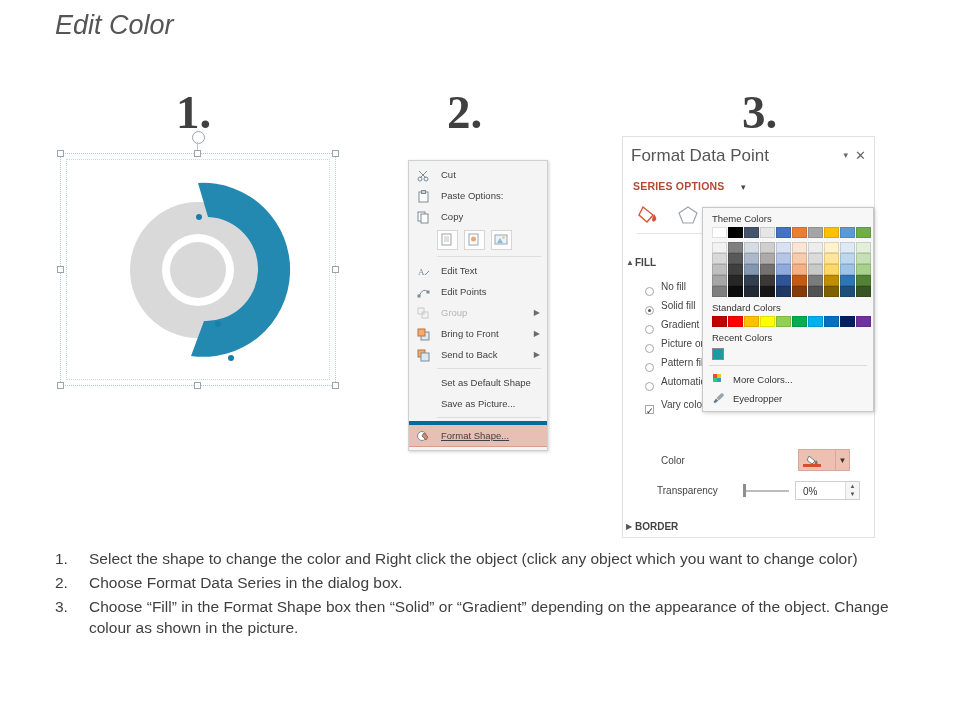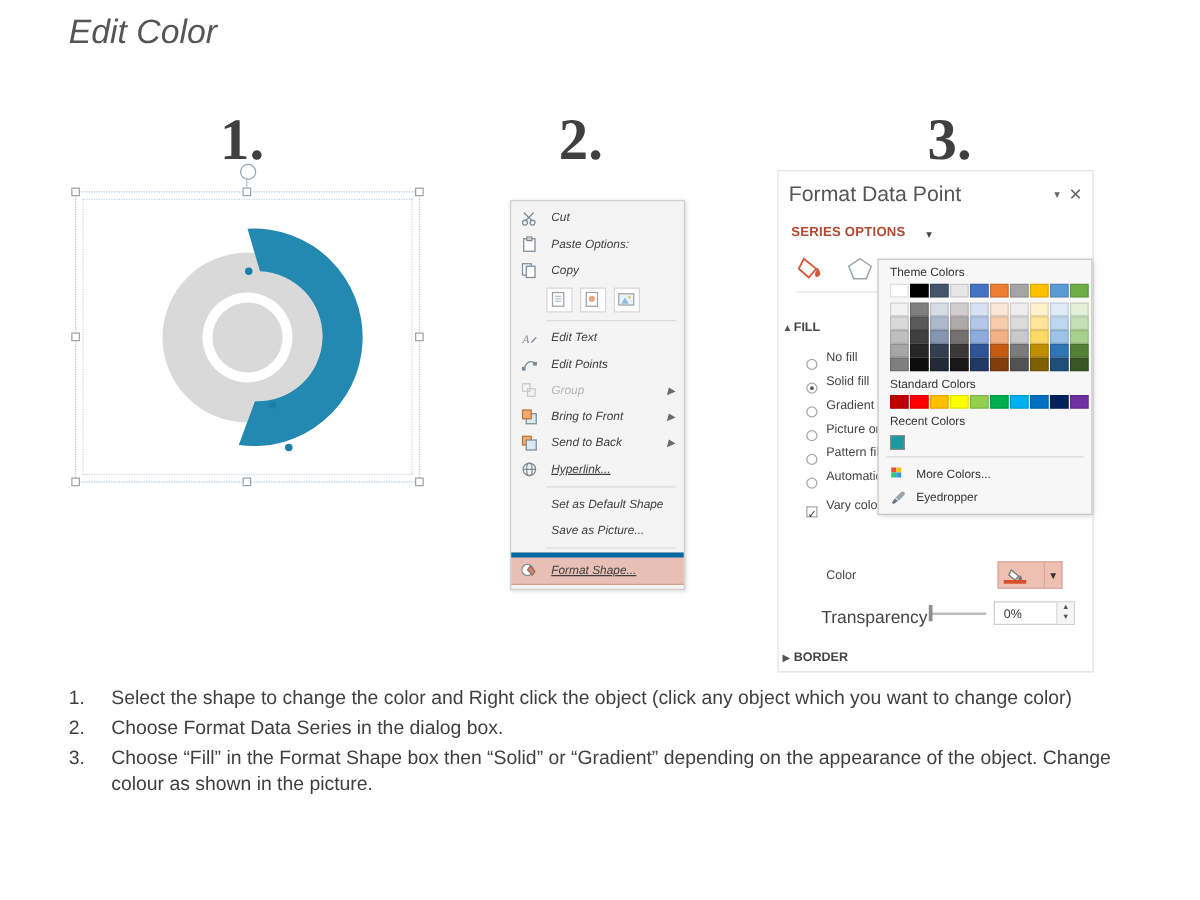--- a/index.html
+++ b/index.html
@@ -132,21 +132,20 @@
     left: 408px;
     top: 160px;
     width: 140px;
     background: #f4f4f4;
     border: 1px solid #d0d0d0;
     box-shadow: 1px 1px 3px rgba(0,0,0,0.18);
     font-size: 9.5px;
     color: #3b3b3b;
     padding: 3px 0 3px 0;
     box-sizing: border-box;
-    font-style: italic;
   }
   .ctx-item {
     position: relative;
     height: 21px;
     line-height: 21px;
     padding-left: 32px;
     white-space: nowrap;
     color: #404040;
   }
   .ctx-item.disabled { color: #b6b6b6; }
@@ -366,21 +365,21 @@
     box-sizing: border-box;
     font-size: 8px;
     text-align: center;
     line-height: 22px;
     color: #333;
   }
   .transparency-label {
     position: absolute;
     left: 34px;
     top: 348px;
-    font-size: 14px;
+    font-size: 10px;
     color: #444;
     text-align: right;
   }
   .slider {
     position: absolute;
     left: 122px;
     top: 353px;
     width: 44px;
     height: 2px;
     background: #bdbdbd;
@@ -666,30 +665,20 @@
     <span class="ctx-icon">
       <svg width="13" height="13" viewBox="0 0 13 13">
         <rect x="1" y="1" width="7" height="7" fill="#f6a96a" stroke="#b5763e"></rect>
         <rect x="4" y="4" width="8" height="8" fill="#dce9f3" stroke="#7d8b98"></rect>
       </svg>
     </span>
     <span>Send to Back</span>
     <span class="ctx-arrow">▶</span>
   </div>
 
-  <div class="ctx-item">
-    <span class="ctx-icon">
-      <svg width="13" height="13" viewBox="0 0 13 13">
-        <circle cx="6.5" cy="6.5" r="5" fill="none" stroke="#7d8b98"></circle>
-        <ellipse cx="6.5" cy="6.5" rx="2.2" ry="5" fill="none" stroke="#7d8b98"></ellipse>
-        <line x1="1.5" y1="6.5" x2="11.5" y2="6.5" stroke="#7d8b98"></line>
-      </svg>
-    </span>
-    <span class="ul">Hyperlink...</span>
-  </div>
 
   <div class="ctx-sep"></div>
 
   <div class="ctx-item">
     <span>Set as Default Shape</span>
   </div>
 
   <div class="ctx-item">
     <span>Save as Picture...</span>
   </div>

